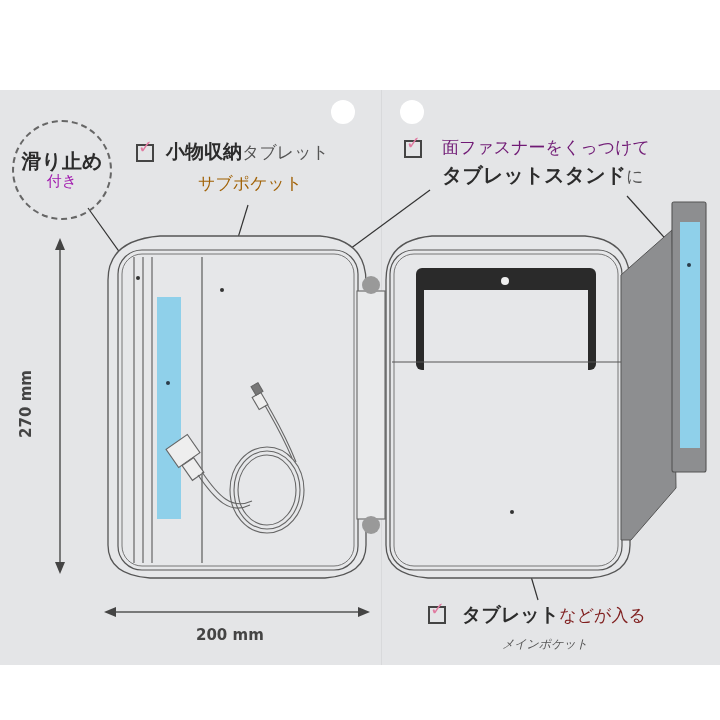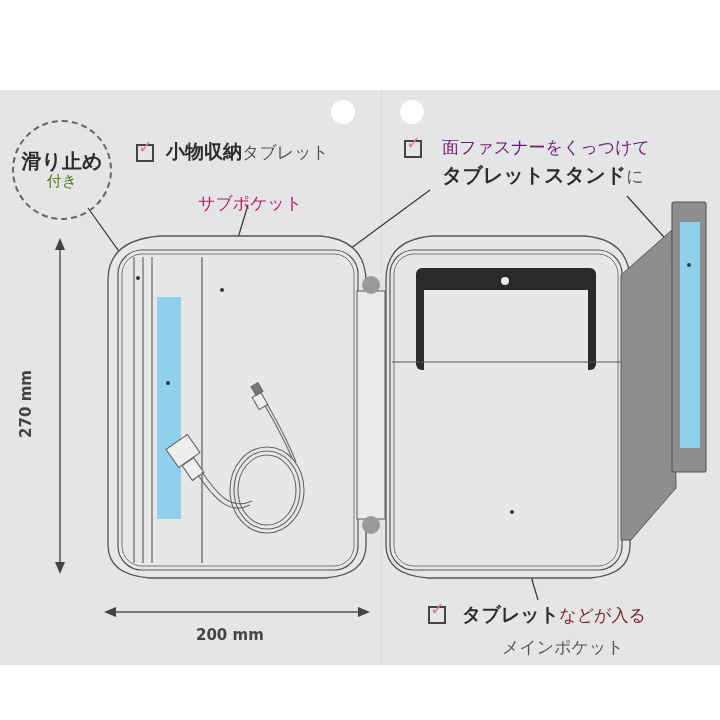--- a/index.html
+++ b/index.html
@@ -84,38 +84,38 @@
   <circle cx="512" cy="512" r="2" fill="#333"></circle>
 
   <polygon points="621,275 672,230 676,488 631,540 621,540" fill="#8d8e90" stroke="#555" stroke-width="1"></polygon>
   <rect x="672" y="202" width="34" height="270" rx="2" fill="#8d8e90" stroke="#555" stroke-width="1.1"></rect>
   <rect x="680" y="222" width="20" height="226" fill="#8fd0ea"></rect>
   <circle cx="689" cy="265" r="2" fill="#2a3c4a"></circle>
 </svg>
 
 <div class="badge">
   <div class="txt bold" style="left:0; right:0; top:26px; font-size:20px;">滑り止め</div>
-  <div class="txt" style="left:0; right:0; top:50px; font-size:15px; color:#4d7c0f;">付き</div>
+  <div class="txt" style="left:0; right:0; top:50px; font-size:15px; color:#a21caf;">付き</div>
 </div>
 
 <div class="check" style="left:136px; top:144px;"></div>
 <div class="tick" style="left:138px; top:136px; color:#e07aa0; font-size:18px;">✓</div>
 <div class="txt" style="left:166px; top:139px; font-size:19px;">
   <span class="hl bold">小物収納</span><span style="font-size:17px; color:#555;">タブレット</span>
 </div>
-<div class="txt" style="left:198px; top:172px; font-size:17px; color:#be185d;margin-top:20px;">サブポケット</div>
+<div class="txt" style="left:198px; top:172px; font-size:17px; color:#a16207;">サブポケット</div>
 
 <div class="check" style="left:404px; top:140px;"></div>
 <div class="tick" style="left:406px; top:132px; color:#e07aa0; font-size:18px;">✓</div>
 <div class="txt" style="left:442px; top:136px; font-size:17px; color:#701a75;">面ファスナーをくっつけて</div>
 <div class="txt" style="left:442px; top:162px; font-size:20px;">
   <span class="hl bold">タブレットスタンド</span><span style="font-size:17px; color:#555;">に</span>
 </div>
 
 <div class="check" style="left:428px; top:606px;"></div>
 <div class="tick" style="left:430px; top:598px; color:#e07aa0; font-size:18px;">✓</div>
 <div class="txt" style="left:462px; top:602px; font-size:19px;">
   <span class="hl bold">タブレット</span><span style="font-size:17px; color:#7f1d1d;">などが入る</span>
 </div>
-<div class="txt" style="left:502px; top:636px; font-size:17px; color:#555;">メインポケット</div>
+<div class="txt" style="left:502px; top:636px; font-size:12px; color:#555;font-style:italic;">メインポケット</div>
 
 <div class="txt bold" style="left:-8px; top:395px; font-size:15px; transform:rotate(-90deg); color:#444;">270 mm</div>
 <div class="txt bold" style="left:196px; top:626px; font-size:15px; color:#444;">200 mm</div>
 
 </body></html>

